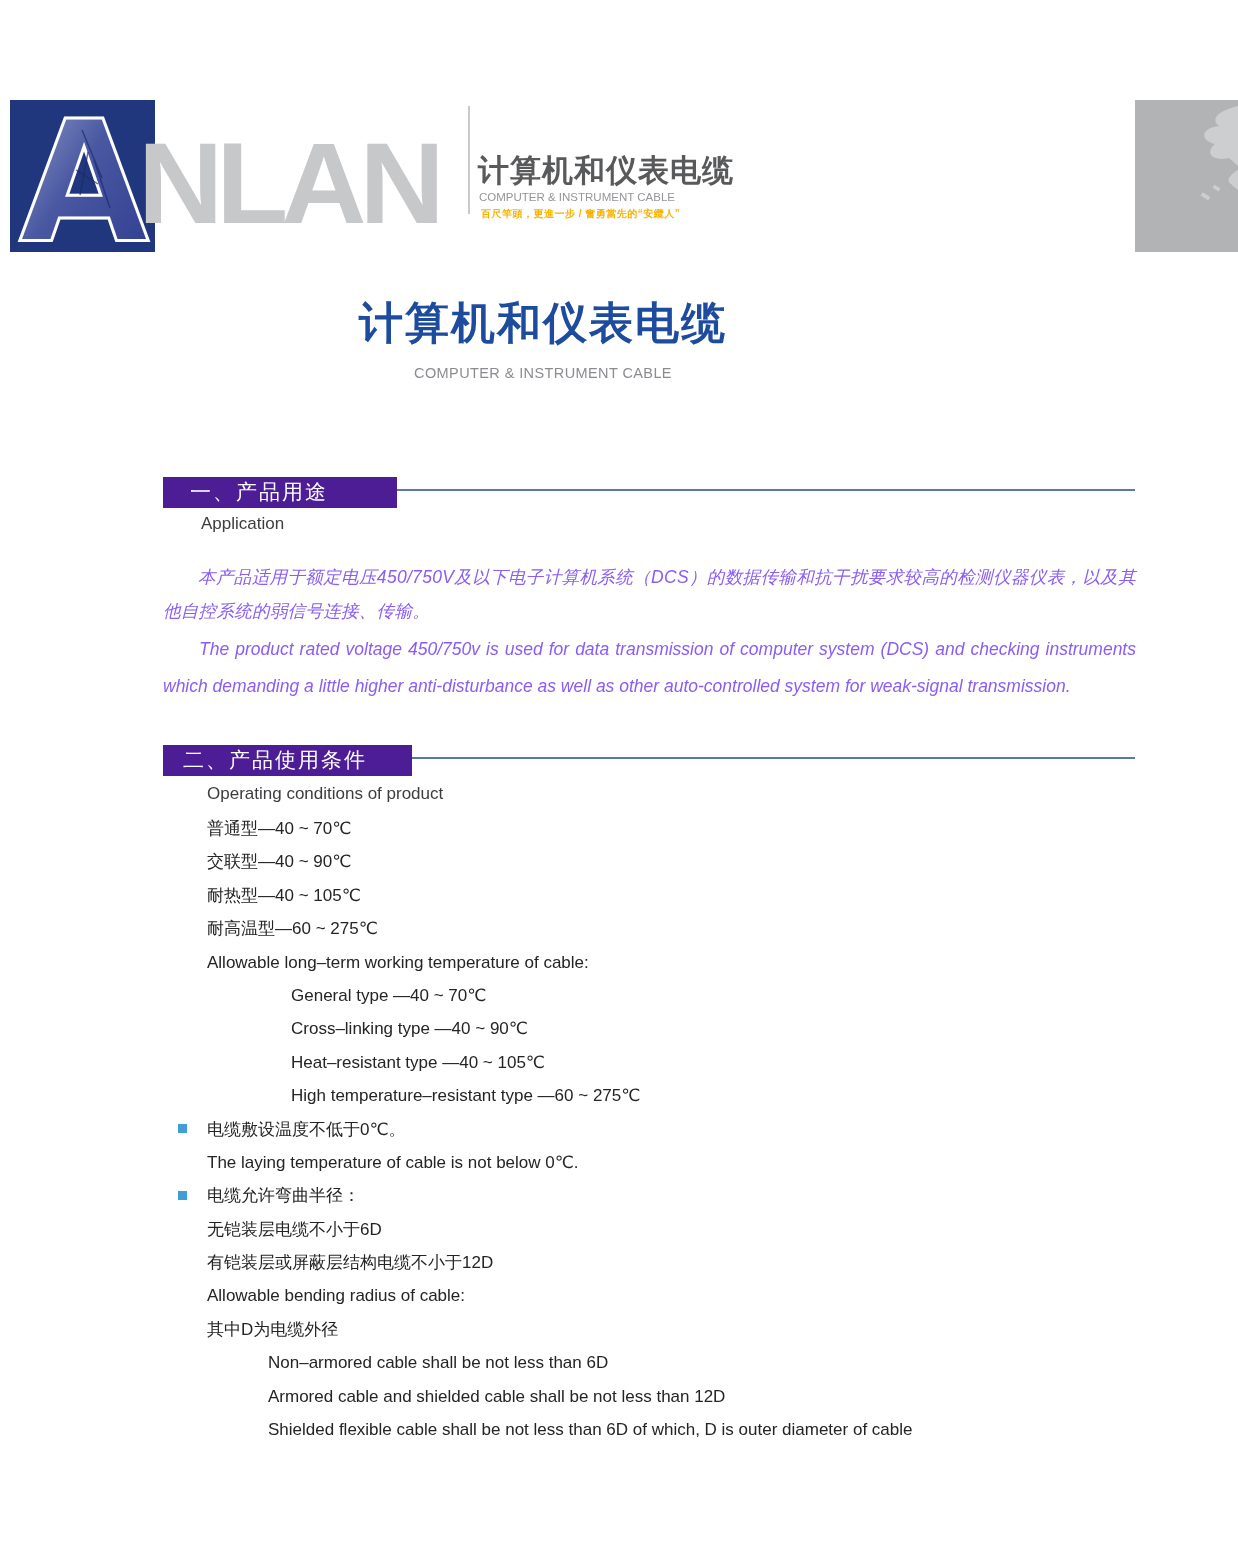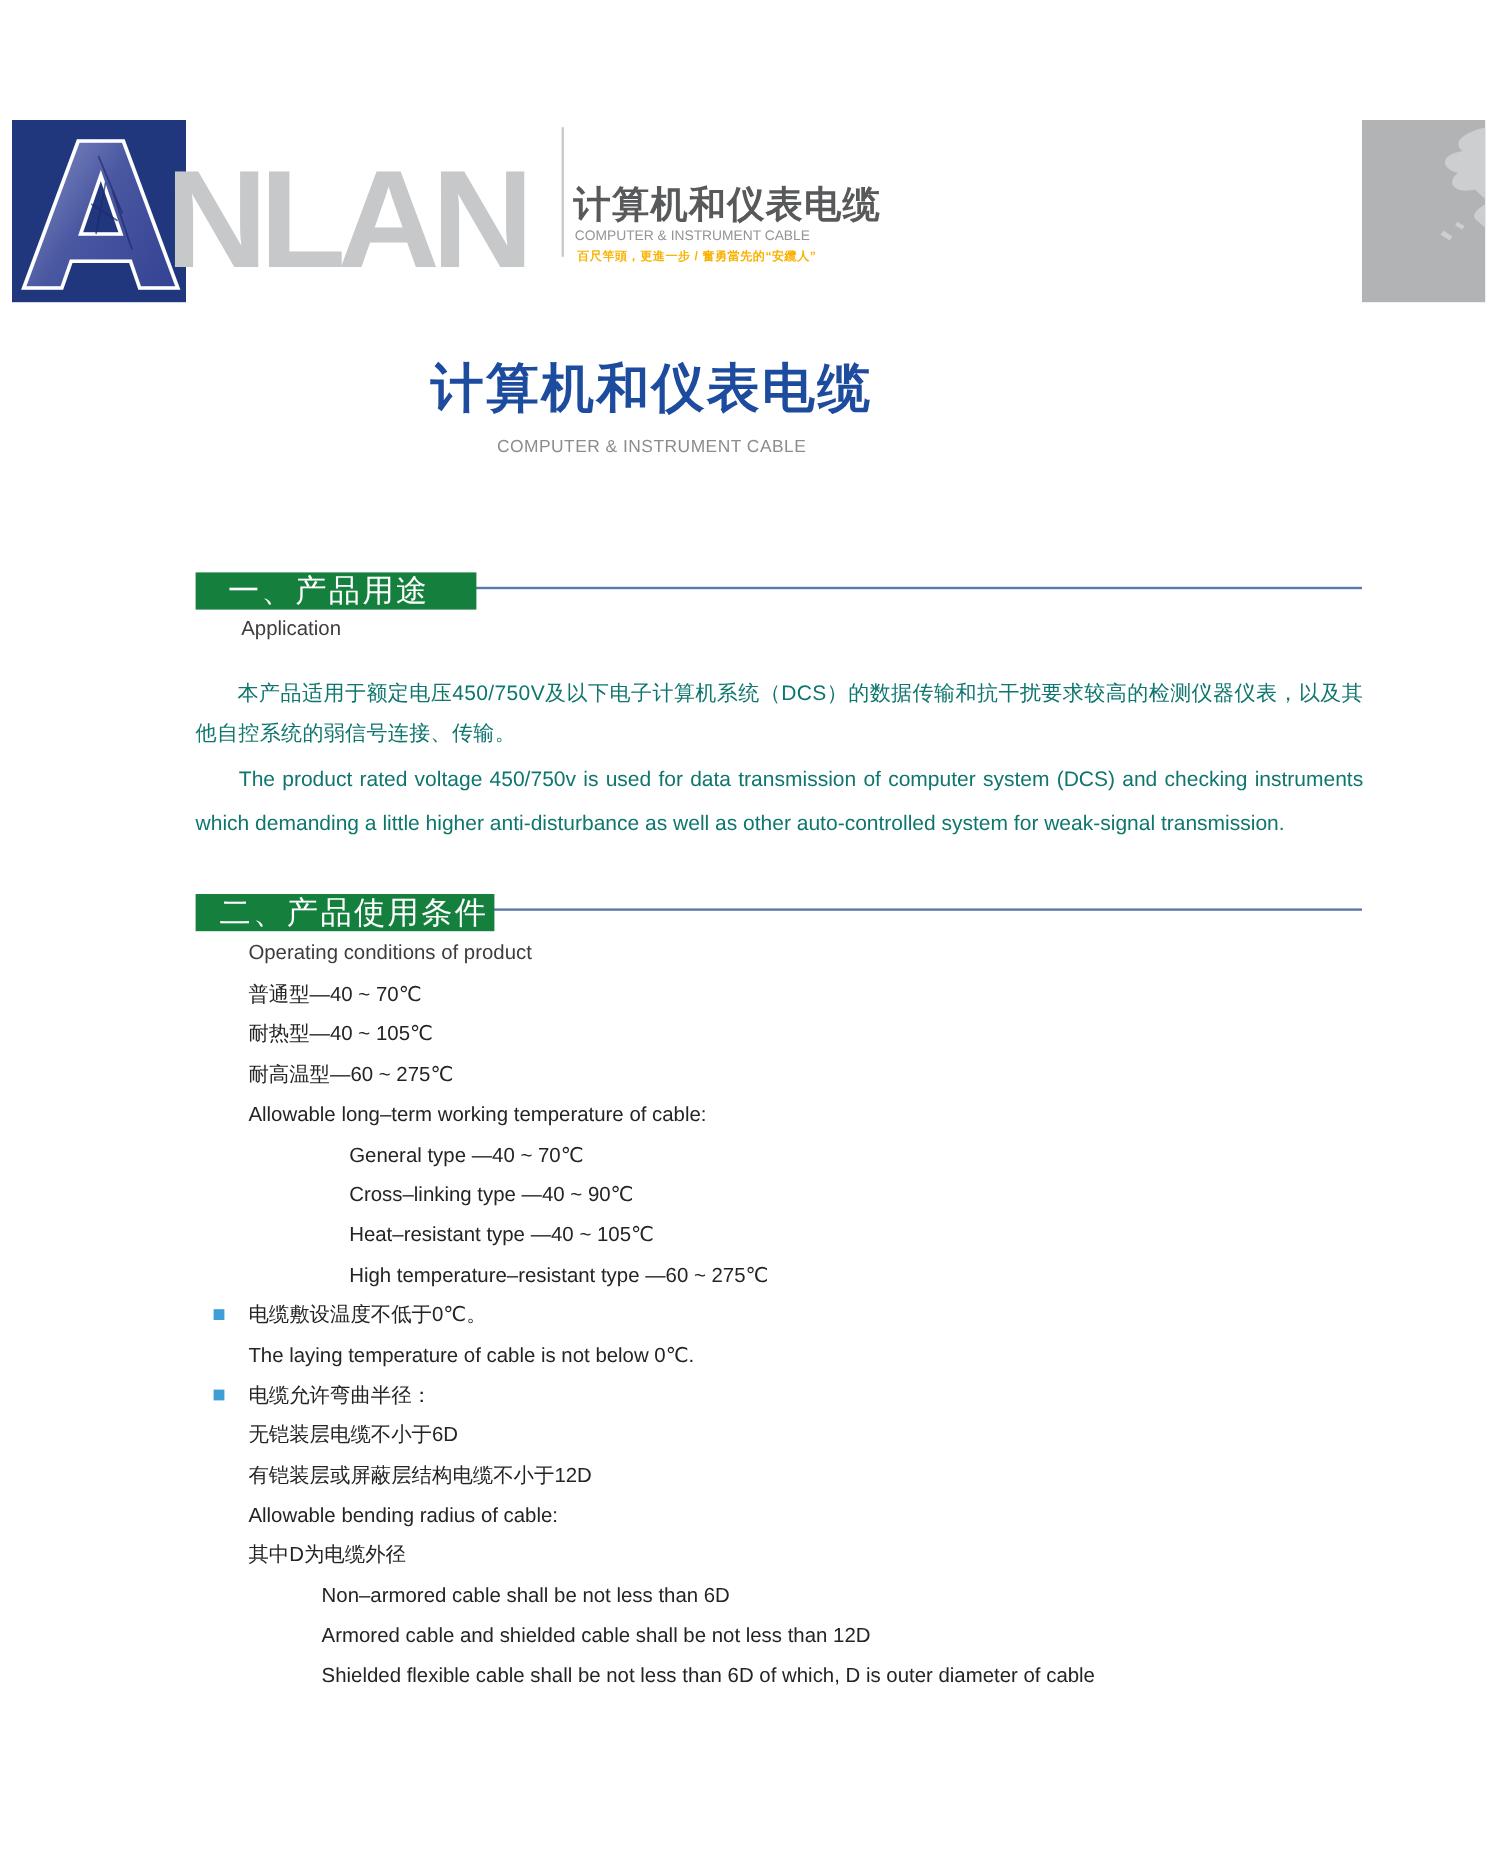--- a/index.html
+++ b/index.html
@@ -58,42 +58,42 @@
     letter-spacing: 2px;
   }
   .doc-title-en {
     margin-top: 12px;
     font-size: 14.5px; color: #8a8c8f; letter-spacing: 0.4px;
   }
 
   
   .sec-bar {
     position: absolute; left: 163px;
-    height: 31px; background: #15803d;
-    color: #ffffff; font-size: 26px; font-weight: 500;
+    height: 31px; background: #4c1d95;
+    color: #ffffff; font-size: 21px; font-weight: 500;
     line-height: 30px; letter-spacing: 2px;
     white-space: nowrap; z-index: 2;
   }
   .sec-bar.s1 { top: 477px; width: 234px; padding-left: 27px; }
   .sec-bar.s2 { top: 745px; width: 249px; padding-left: 20px; }
   .sec-line {
     position: absolute; height: 2px; background: #5b79a8; z-index: 1;
   }
   .sec-line.s1 { left: 390px; top: 489px; width: 745px; }
   .sec-line.s2 { left: 393px; top: 757px; width: 742px; }
   .sec-sub {
     position: absolute; font-size: 17px; color: #3c3d3f;
   }
   .sec-sub.s1 { left: 201px; top: 514px; }
   .sec-sub.s2 { left: 207px; top: 784px; }
 
   
   .para {
     position: absolute; left: 163px; width: 973px;
-    text-align: justify; color: #0f766e;
+    text-align: justify; color: #8b5cf6; font-style: italic;
   }
   .para-zh {
     top: 560px; font-size: 17.5px; line-height: 34px;
     text-indent: 2em; letter-spacing: 0.3px;
   }
   .para-en {
     top: 631px; font-size: 17.5px; line-height: 36.5px;
     text-indent: 36px;
   }
 
@@ -164,20 +164,21 @@
 
 <p class="para para-zh">本产品适用于额定电压450/750V及以下电子计算机系统（DCS）的数据传输和抗干扰要求较高的检测仪器仪表，以及其他自控系统的弱信号连接、传输。</p>
 <p class="para para-en">The product rated voltage 450/750v is used for data transmission of computer system (DCS) and checking instruments which demanding a little higher anti-disturbance as well as other auto-controlled system for weak-signal transmission.</p>
 
 <div class="sec-bar s2">二、产品使用条件</div>
 <div class="sec-line s2"></div>
 <div class="sec-sub s2">Operating conditions of product</div>
 
 <div class="cond-list">
     <div class="li indent0"><span>普通型—40 ~ 70℃</span></div>
+    <div class="li indent0"><span>交联型—40 ~ 90℃</span></div>
     <div class="li indent0"><span>耐热型—40 ~ 105℃</span></div>
     <div class="li indent0"><span>耐高温型—60 ~ 275℃</span></div>
     <div class="li indent0"><span>Allowable long–term working temperature of cable:</span></div>
     <div class="li indent1"><span>General type —40 ~ 70℃</span></div>
     <div class="li indent1"><span>Cross–linking type —40 ~ 90℃</span></div>
     <div class="li indent1"><span>Heat–resistant type —40 ~ 105℃</span></div>
     <div class="li indent1"><span>High temperature–resistant type —60 ~ 275℃</span></div>
     <div class="li indent0"><span class="bullet"></span><span>电缆敷设温度不低于0℃。</span></div>
     <div class="li indent0"><span>The laying temperature of cable is not below 0℃.</span></div>
     <div class="li indent0"><span class="bullet"></span><span>电缆允许弯曲半径：</span></div>

